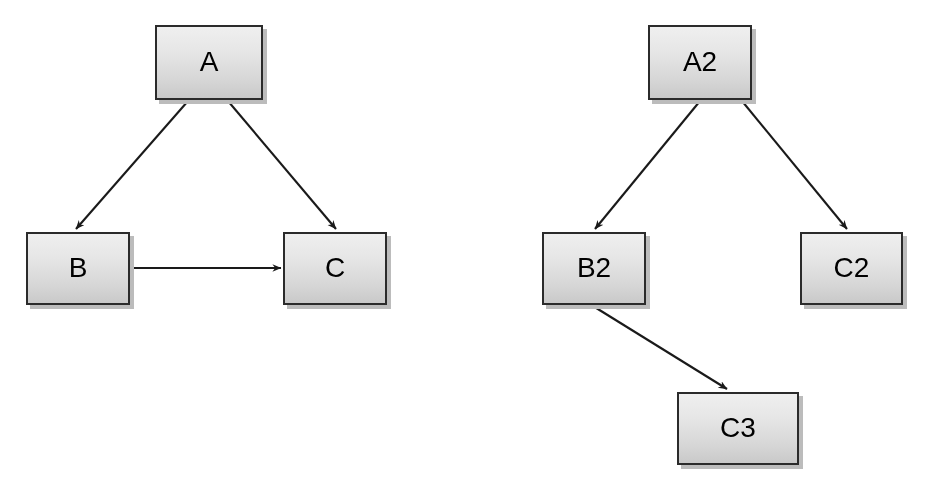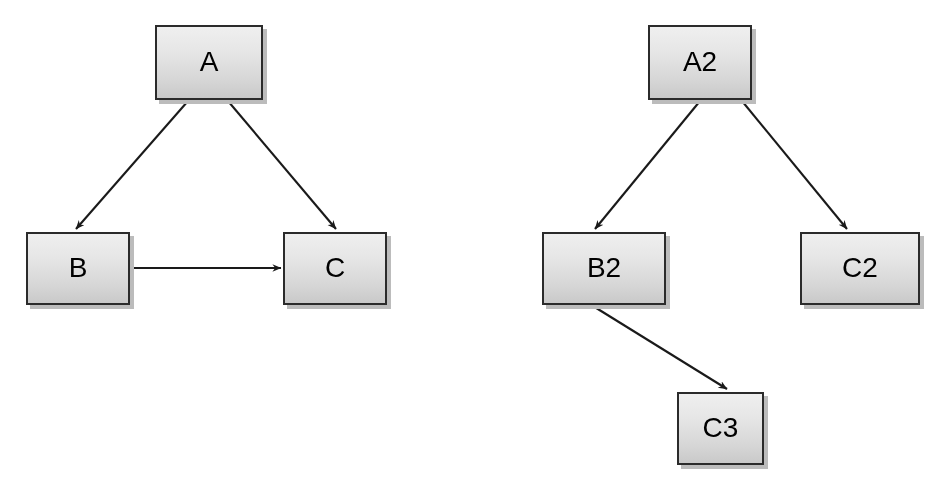--- a/index.html
+++ b/index.html
@@ -75,24 +75,24 @@
       </div>
       <div class="node" style="left: 26px; top: 232px; width: 104px; height: 73px;">
         <span class="node-label">B</span>
       </div>
       <div class="node" style="left: 283px; top: 232px; width: 104px; height: 73px;">
         <span class="node-label">C</span>
       </div>
       <div class="node" style="left: 648px; top: 25px; width: 104px; height: 75px;">
         <span class="node-label">A2</span>
       </div>
-      <div class="node" style="left: 542px; top: 232px; width: 124px; height: 73px;">
+      <div class="node" style="left: 542px; top: 232px; width: 104px; height: 73px;">
         <span class="node-label">B2</span>
       </div>
-      <div class="node" style="left: 800px; top: 232px; width: 120px; height: 73px;">
+      <div class="node" style="left: 800px; top: 232px; width: 103px; height: 73px;">
         <span class="node-label">C2</span>
       </div>
-      <div class="node" style="left: 677px; top: 392px; width: 87px; height: 73px;">
+      <div class="node" style="left: 677px; top: 392px; width: 122px; height: 73px;">
         <span class="node-label">C3</span>
       </div>
     </div>
 
 </div>
 
 </body></html>

